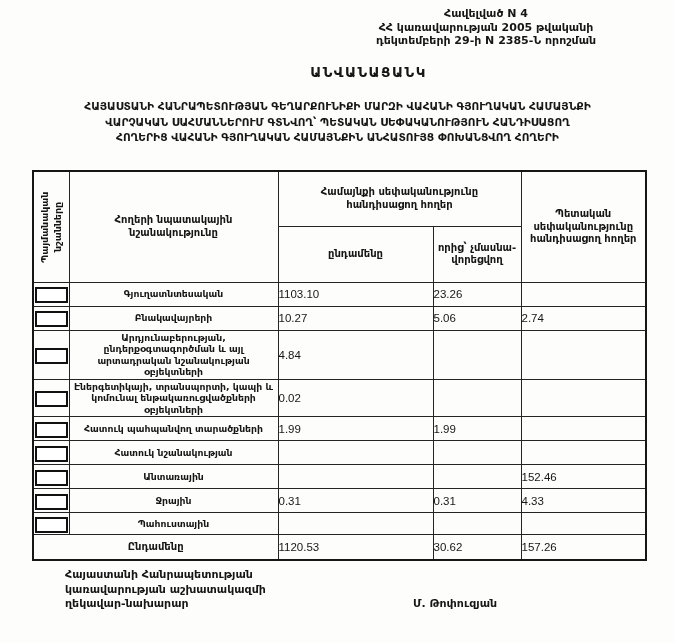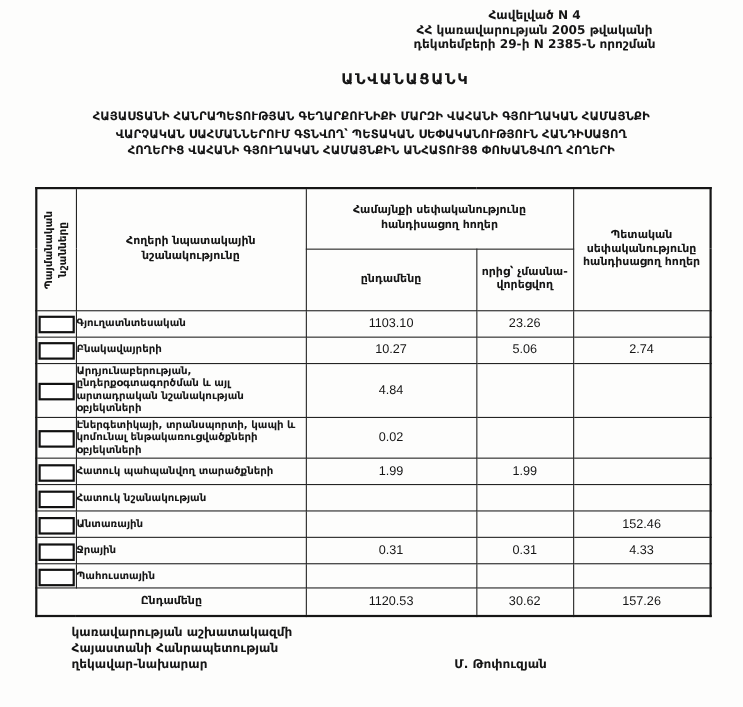--- a/index.html
+++ b/index.html
@@ -43,24 +43,24 @@
   .th-band1{height:55px;}
   .th-band2{height:56px;}
   .sym-h{padding:0;}
   .sym-h-inner{
     writing-mode:vertical-rl;transform:rotate(180deg);
     font-size:9.5px;line-height:13px;font-weight:bold;
     margin:0 auto;height:104px;text-align:center;
   }
   .prewrap{white-space:pre-line;}
   .lbl{
-    font-weight:bold;font-size:9.3px;line-height:11.5px;text-align:left;
+    font-weight:bold;font-size:9.3px;line-height:11.5px;text-align:center;
   }
   .num{
-    font-weight:normal;font-size:11.5px;text-align:center;
+    font-weight:normal;font-size:11.5px;
     font-family:"Liberation Sans","DejaVu Sans",sans-serif;
   }
   .sym-cell{text-align:center;padding:2px 0;}
   .legend-box{
     display:inline-block;width:29px;height:12px;
     border:2px solid #111;background:#fff;vertical-align:middle;
   }
   tr.r-std{height:24px;}
   tr.r-tall{height:41px;}
   tr.r-mid{height:34px;}
@@ -191,20 +191,20 @@
         <td colspan="2" class="total-lbl">Ընդամենը</td>
         <td class="num">1120.53</td>
         <td class="num">30.62</td>
         <td class="num">157.26</td>
       </tr>
     </tfoot>
   </table>
 
   <div class="sig">
     <div class="sig-left">
+      <div>Հայաստանի Հանրապետության</div>
       <div>կառավարության աշխատակազմի</div>
-      <div>Հայաստանի Հանրապետության</div>
       <div>ղեկավար-նախարար</div>
     </div>
     <div class="sig-name">Մ. Թոփուզյան</div>
   </div>
 
 </div>
 
 </body></html>

